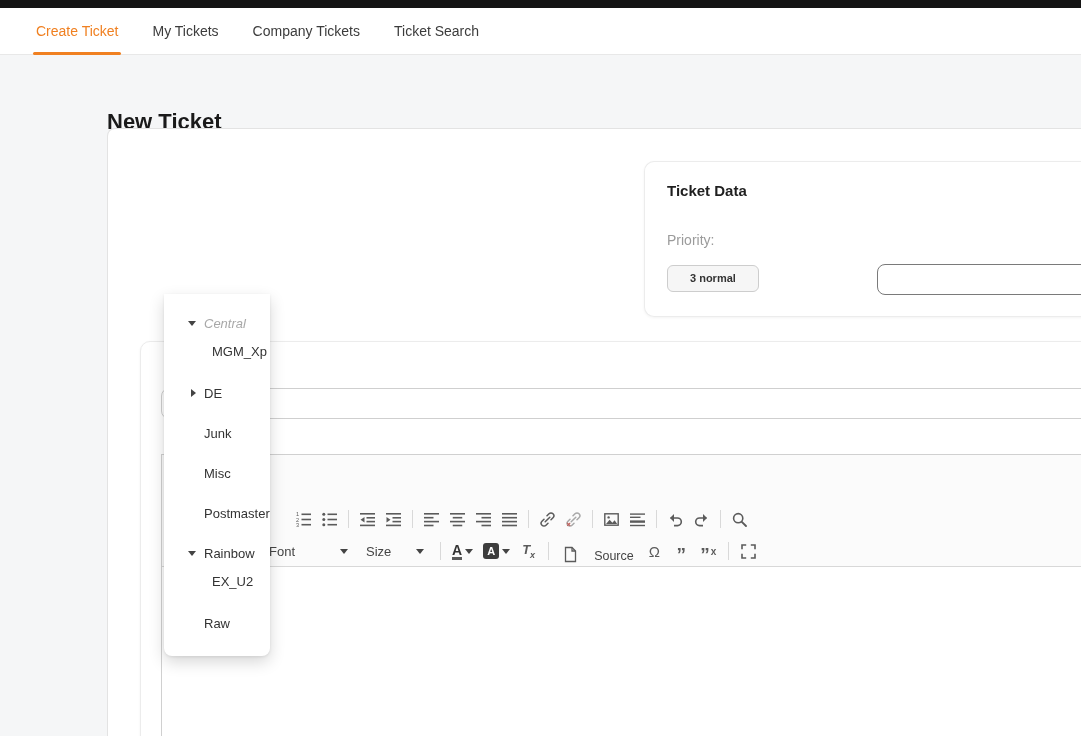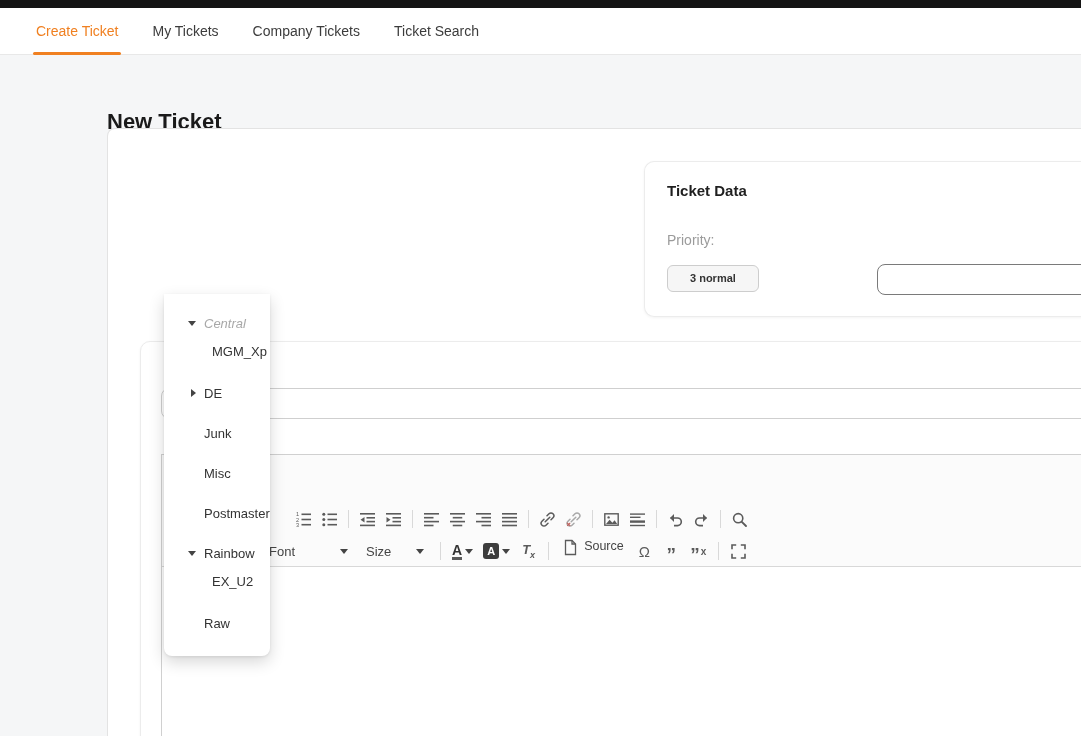--- a/index.html
+++ b/index.html
@@ -51,21 +51,21 @@
   .font-select .lbl { margin-left:18px; font-size:13px; color:#444; }
   .font-select .caret { margin-left:auto; margin-right:10px; }
   .size-select { width:70px; }
   .size-select .lbl { margin-left:4px; font-size:13px; color:#444; }
   .size-select .caret { margin-left:auto; margin-right:8px; }
   .color-btn { display:inline-flex; align-items:center; gap:3px; height:24px; padding:0 3px; border-radius:3px; cursor:pointer; }
   .tc-a { font-size:14px; font-weight:700; color:#333; border-bottom:3px solid #5b5b5b; line-height:14px; }
   .bc-box { display:inline-block; width:16px; height:16px; background:#3d3d3d; color:#fff; border-radius:3px; font-size:11px; font-weight:700; line-height:16px; text-align:center; }
   .tx { font-size:13px; font-weight:700; font-style:italic; color:#5b5b5b; }
   .tx sub { font-size:9px; }
-  .source-btn { display:inline-flex; align-items:flex-start; gap:5px; height:24px; padding:0 5px; border-radius:3px; cursor:pointer; }
+  .source-btn { display:inline-flex; align-items:flex-end; gap:15px; height:24px; padding:0 5px; border-radius:3px; cursor:pointer; }
   .source-btn .lbl { font-size:12.5px; color:#444; }
   .omega { font-size:15px; color:#5b5b5b; }
   .qt { font-size:19px; font-weight:700; color:#5b5b5b; line-height:10px; padding-top:8px; }
   .qx { font-size:10px; font-weight:700; color:#5b5b5b; margin-left:1px; }
   .editor-content { position:absolute; left:0; top:113px; right:0; bottom:0; background:#fff; }
 
   .dd-panel { position:absolute; left:56px; top:165px; width:106px; height:362px; background:#fff; z-index:10;
               border-radius:0 0 8px 8px; box-shadow:0 6px 16px rgba(0,0,0,0.16), 0 1px 3px rgba(0,0,0,0.08); }
   .dd-item { position:absolute; height:16px; font-size:13px; color:#333; cursor:pointer; white-space:nowrap; }
   .dd-item .lbl { position:absolute; left:40px; top:0; }

